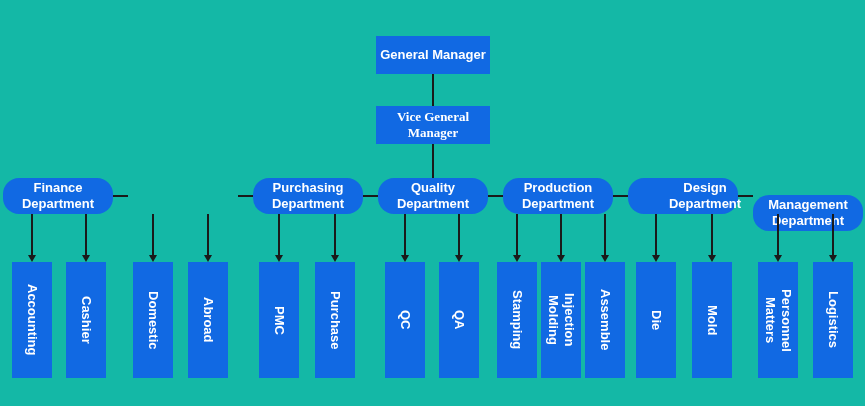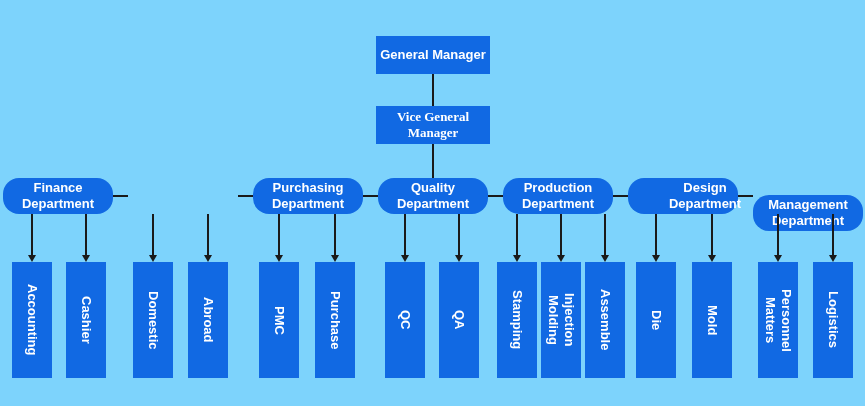--- a/index.html
+++ b/index.html
@@ -10,21 +10,21 @@
   * { box-sizing: border-box; }
   body {
     margin: 0;
     background: #ffffff;
     font-family: "Liberation Sans", sans-serif;
   }
   .canvas {
     position: relative;
     width: 865px;
     height: 406px;
-    background: #7dd3fc;
+    background: #14b8a6;
     overflow: hidden;
   }
   .box {
     position: absolute;
     background: var(--box);
     color: var(--text);
     font-weight: bold;
     font-size: 13px;
     line-height: 16px;
     display: flex;

